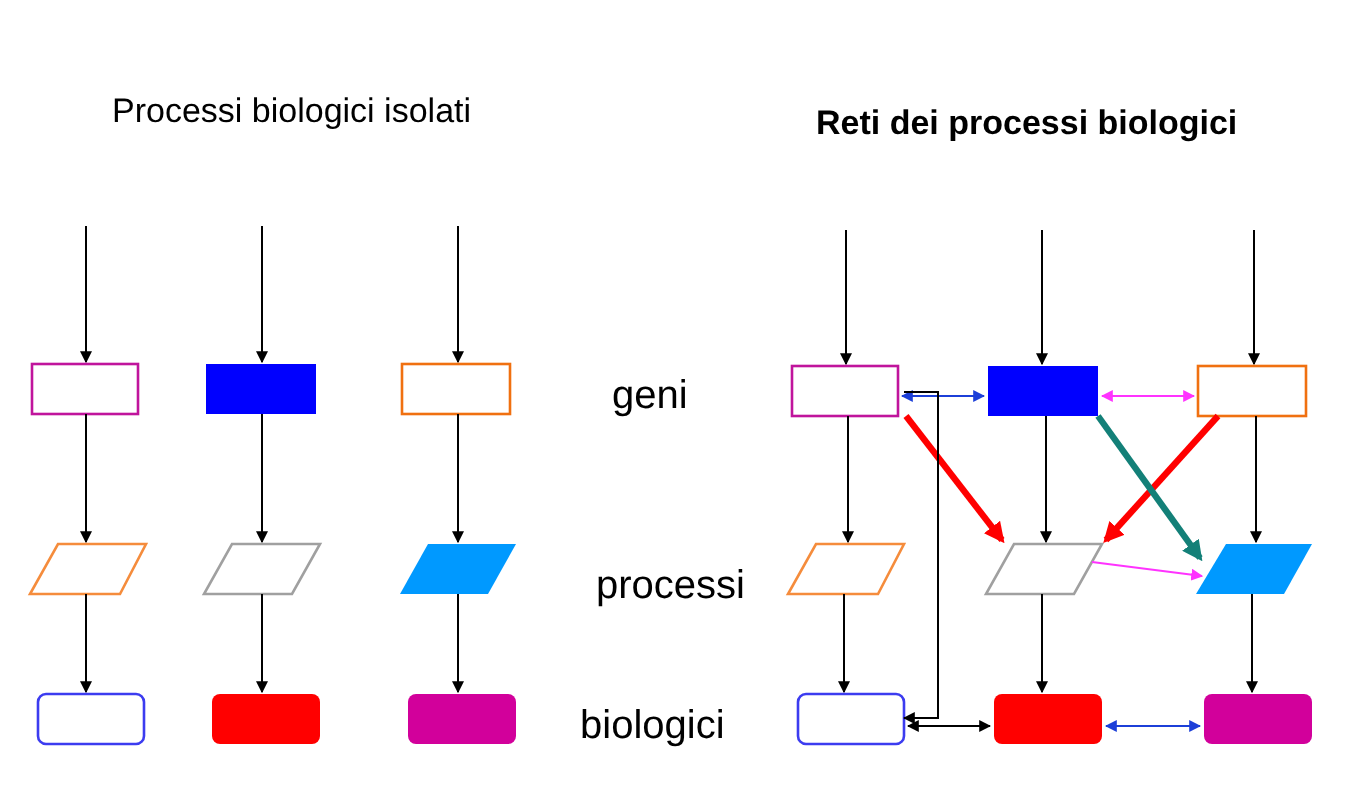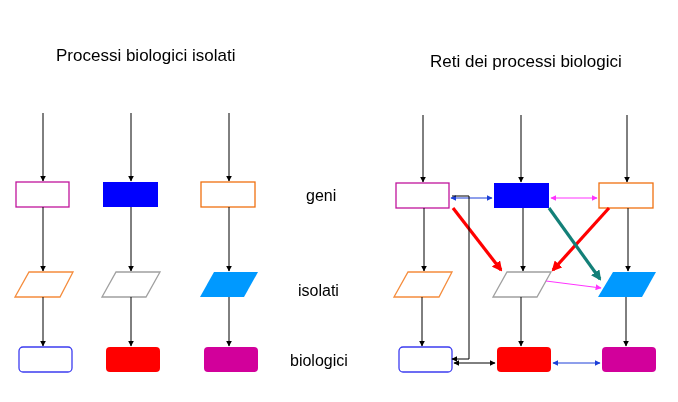--- a/index.html
+++ b/index.html
@@ -1,28 +1,28 @@
 <!DOCTYPE html>
 <html><head>
 <meta charset="utf-8">
 <style>
   html, body { margin: 0; padding: 0; background: #ffffff; }
   body { width: 678px; height: 402px; position: relative; overflow: hidden; font-family: "Liberation Sans", sans-serif; }
   .title { position: absolute; font-size: 17px; color: #000; white-space: nowrap; }
-  .row-label { position: absolute; font-size: 16px; color: #000; white-space: nowrap; }
+  .row-label { position: absolute; font-size: 20px; color: #000; white-space: nowrap; }
   svg#diagram { position: absolute; left: 0; top: 0; }
 </style>
 </head>
 <body>
 
 <div class="title" style="left:56px; top:46px;">Processi biologici isolati</div>
-<div class="title" style="left:430px; top:52px;">Reti dei processi biologici</div>
+<div class="title" style="left:408px; top:52px;font-weight:bold;">Reti dei processi biologici</div>
 
 <div class="row-label" style="left:306px; top:187px;">geni</div>
-<div class="row-label" style="left:298px; top:282px;">isolati</div>
+<div class="row-label" style="left:298px; top:282px;">processi</div>
 <div class="row-label" style="left:290px; top:352px;">biologici</div>
 
 <svg id="diagram" width="678" height="402" viewBox="0 0 678 402">
   <defs>
     <marker id="ah-black" viewBox="0 0 10 10" refX="9" refY="5" markerWidth="6" markerHeight="6" orient="auto-start-reverse">
       <path d="M0,0 L10,5 L0,10 z" fill="#000"></path>
     </marker>
     <marker id="ah-blue" viewBox="0 0 10 10" refX="9" refY="5" markerWidth="6" markerHeight="6" orient="auto-start-reverse">
       <path d="M0,0 L10,5 L0,10 z" fill="#1c3fd8"></path>
     </marker>

